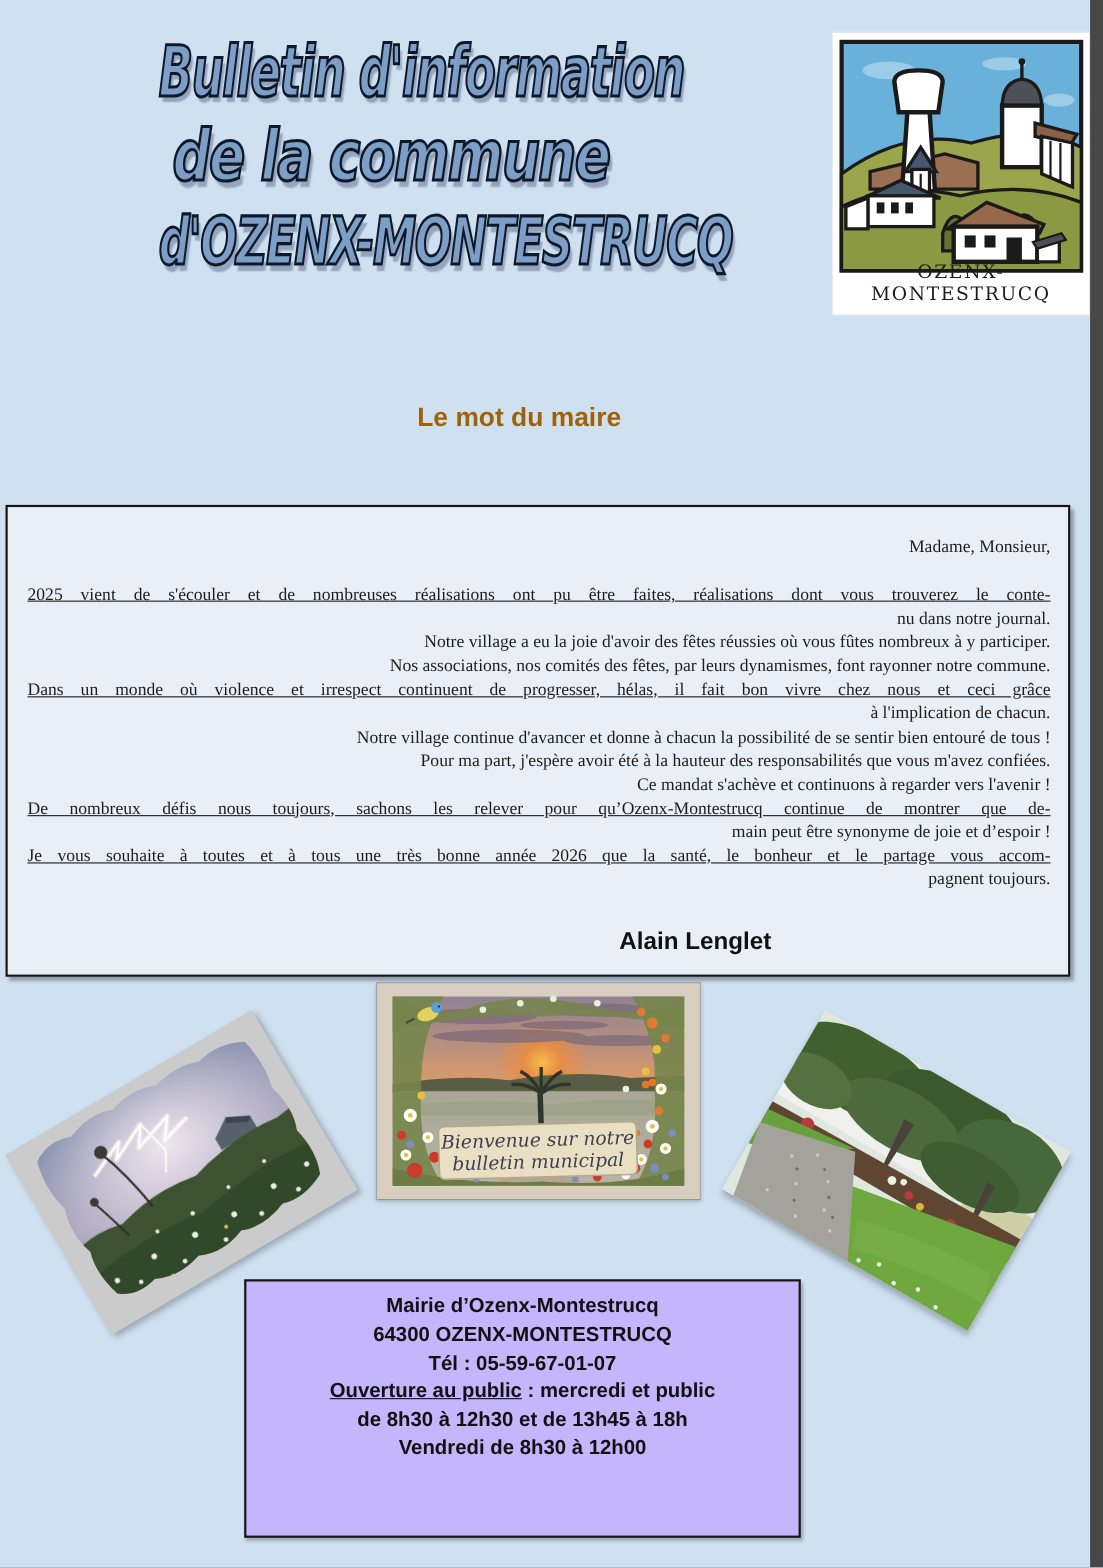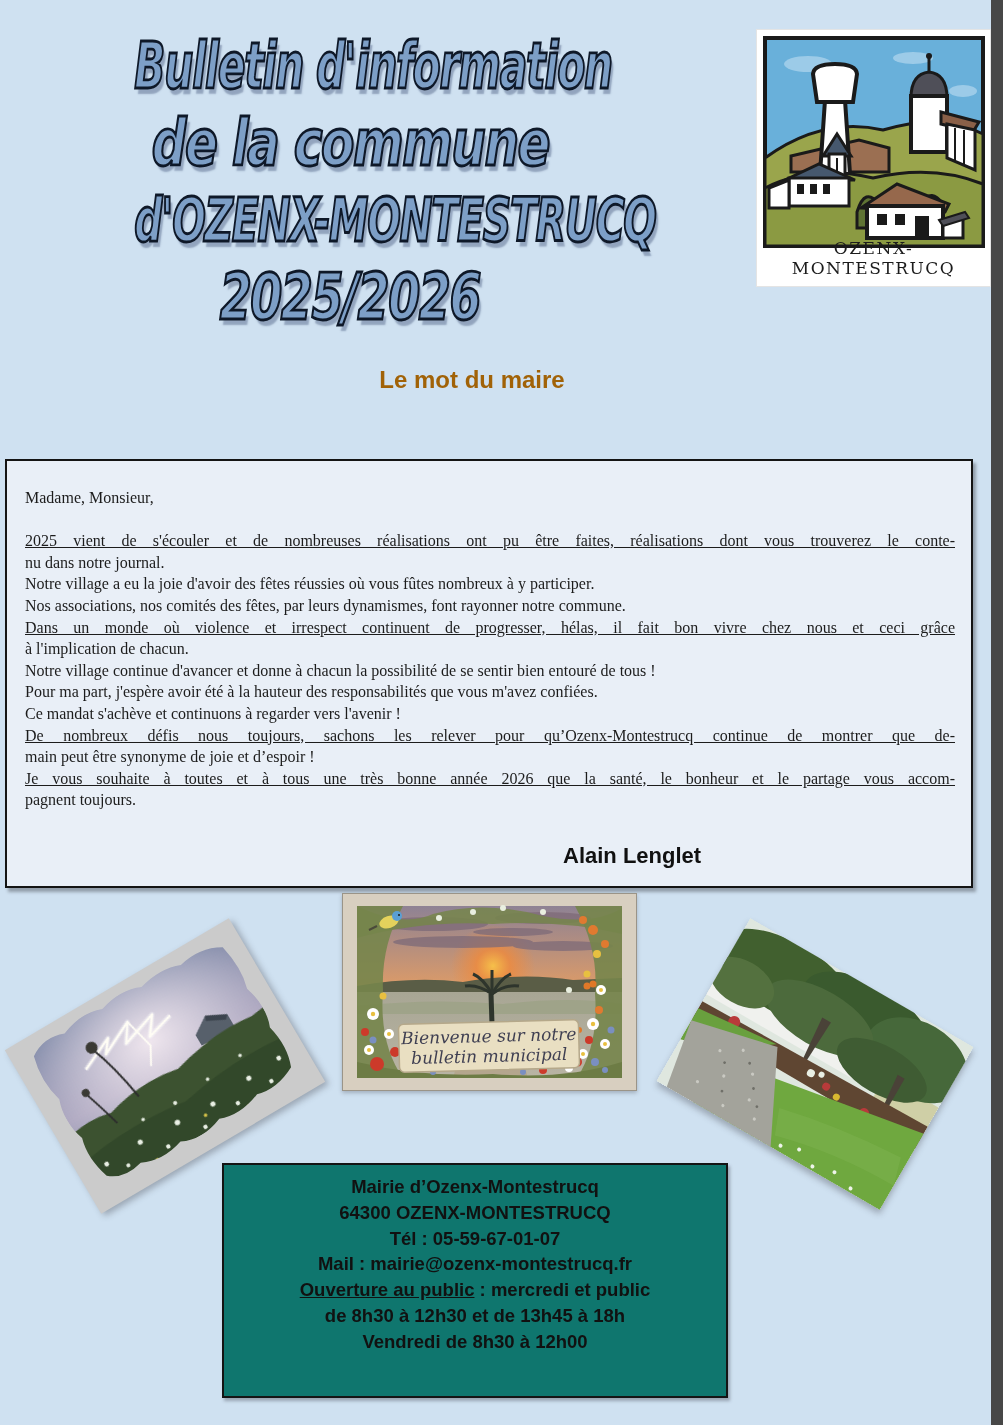--- a/index.html
+++ b/index.html
@@ -2,21 +2,21 @@
 <html><head>
 <meta charset="utf-8">
 <style>
   html,body{margin:0;padding:0;background:#9aa4ae;}
   .page{position:relative;width:1003px;height:1425px;background:#cfe1f1;overflow:hidden;
         font-family:"Liberation Sans",sans-serif;}
   .edge-strip{position:absolute;top:0;right:0;width:12px;height:100%;background:#474747;}
 
   
   .title-block{position:absolute;left:0;top:28px;width:700px;text-align:center;}
-  .title-line{height:77px;line-height:77px;white-space:nowrap;}
+  .title-line{height:77px;line-height:77px;white-space:nowrap;padding-left:10px;}
   .title-line span{display:inline-block;font-family:"DejaVu Sans",sans-serif;
       font-weight:bold;font-style:italic;font-size:64px;color:#7d9fc7;
       -webkit-text-stroke:2.8px #0e1828;letter-spacing:-2px;
       text-shadow:4px 6px 2px rgba(96,115,148,0.55);}
   .tl1 span{transform:scaleX(0.64);}
   .tl2 span{transform:scaleX(0.76);}
   .tl3 span{transform:scaleX(0.66);font-size:60px;}
   .tl4 span{transform:scaleX(0.72);}
 
   
@@ -29,51 +29,50 @@
   
   .moty{position:absolute;left:0;top:366px;width:944px;text-align:center;
       font-size:24px;font-weight:bold;color:#a16207;}
 
   
   .letter-box{position:absolute;left:5px;top:459px;width:968px;height:429px;
       background:#e9eff7;border:2px solid #141414;box-sizing:border-box;
       box-shadow:3px 4px 3px rgba(70,75,85,0.45);
       padding:26px 16px 0 18px;}
   .letter-line{font-family:"Liberation Serif",serif;font-size:16px;line-height:21.6px;
-      color:#1c1c1c;white-space:normal;}
+      color:#1c1c1c;white-space:normal;text-align:right;}
   .letter-line.jl{text-align:justify;text-align-last:justify;text-decoration:underline;}
   .letter-blank{height:21.6px;}
   .signature{position:absolute;left:556px;top:382px;font-size:22px;font-weight:bold;color:#111;}
 
   
   .photo{position:absolute;}
   .photo1{left:35px;top:971px;width:260px;height:190px;transform:rotate(-30.5deg);
       background:#cbcbcb;box-shadow:2px 4px 6px rgba(60,60,70,0.35);}
   .photo2{left:342px;top:893px;width:293px;height:196px;border:1px solid #9a9488;
       box-shadow:0 2px 4px rgba(60,60,70,0.3);}
   .photo3{left:686px;top:970px;width:258px;height:188px;transform:rotate(30deg);
       box-shadow:2px 4px 6px rgba(60,60,70,0.35);}
 
   
   .contact-box{position:absolute;left:222px;top:1163px;width:506px;height:235px;
-      background:#0f766e;border:2px solid #141414;box-sizing:border-box;
+      background:#c4b5fd;border:2px solid #141414;box-sizing:border-box;
       box-shadow:2px 3px 3px rgba(70,75,85,0.4);padding-top:9px;text-align:center;}
   .contact-line{font-size:18.5px;line-height:25.8px;font-weight:bold;color:#111;}
   .contact-line .ul{text-decoration:underline;}
 </style>
 </head>
 <body>
 
 <div class="page">
 
   <div class="title-block">
     <div class="title-line tl1"><span>Bulletin d'information</span></div>
     <div class="title-line tl2"><span>de la commune</span></div>
     <div class="title-line tl3"><span>d'OZENX-MONTESTRUCQ</span></div>
-    <div class="title-line tl4"><span>2025/2026</span></div>
   </div>
 
   <div class="logo-card">
     <svg width="222" height="212" viewBox="0 0 222 212">
       <rect x="2" y="2" width="218" height="208" fill="#69b0da" stroke="#1a1a1a" stroke-width="4"></rect>
       <ellipse cx="45" cy="28" rx="24" ry="8" fill="#9ccbe8"></ellipse>
       <ellipse cx="150" cy="22" rx="20" ry="6" fill="#9ccbe8"></ellipse>
       <ellipse cx="200" cy="55" rx="14" ry="6" fill="#9ccbe8"></ellipse>
 
       <path d="M2 122 Q 60 80 120 94 Q 180 76 220 98 L220 210 L2 210 Z" fill="#9aa54c" stroke="#1a1a1a" stroke-width="3"></path>
@@ -407,20 +406,19 @@
           <circle cx="200" cy="178" r="2"></circle>
           <circle cx="222" cy="184" r="2"></circle>
         </g>
     </svg>
   </div>
 
   <div class="contact-box">
     <div class="contact-line">Mairie d’Ozenx-Montestrucq</div>
     <div class="contact-line">64300 OZENX-MONTESTRUCQ</div>
     <div class="contact-line">Tél : 05-59-67-01-07</div>
-    <div class="contact-line">Mail :  mairie@ozenx-montestrucq.fr</div>
     <div class="contact-line"><span class="ul">Ouverture au public</span><span> : mercredi et public</span></div>
     <div class="contact-line">de 8h30 à 12h30 et de 13h45 à 18h</div>
     <div class="contact-line">Vendredi de 8h30 à 12h00</div>
   </div>
 
   <div class="edge-strip"></div>
 </div>
 
 </body></html>

